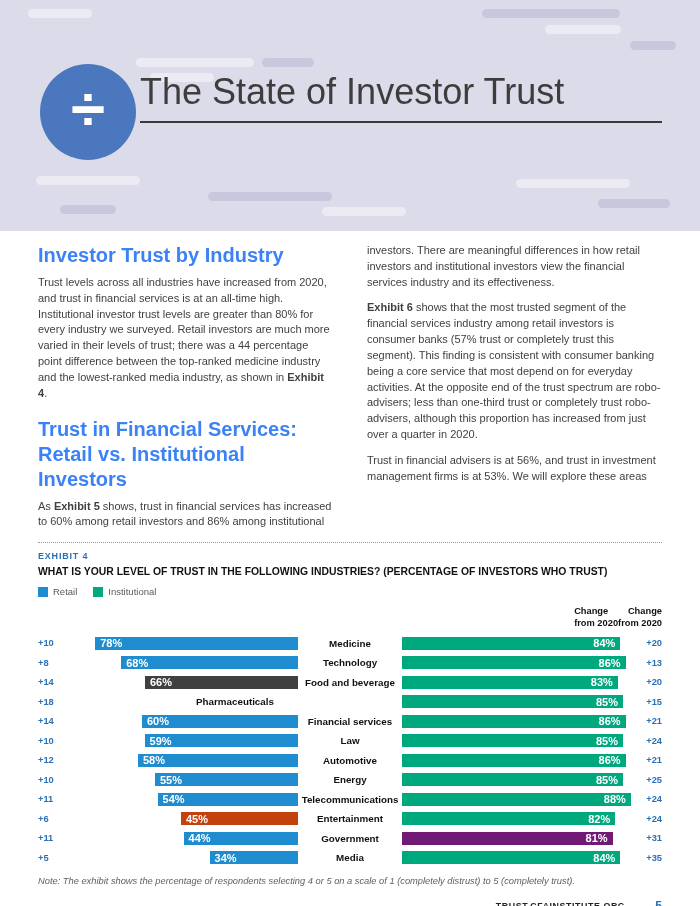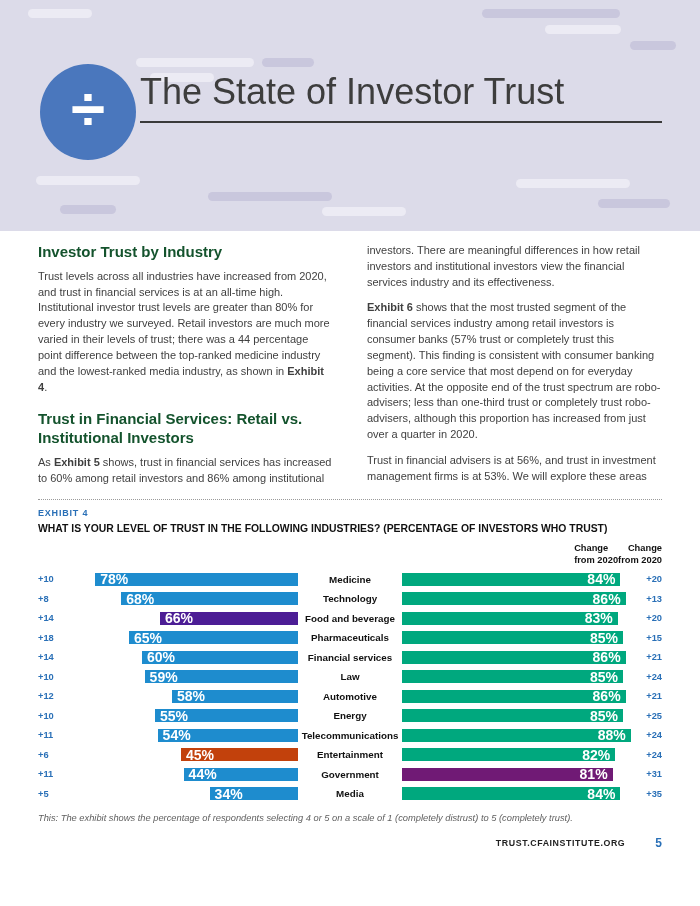--- a/index.html
+++ b/index.html
@@ -17,21 +17,21 @@
   .badge span { color:#fff; font-size:62px; font-weight:bold; line-height:1; transform:translateY(-3px); }
   .title-block { position:absolute; left:140px; top:72px; width:522px; }
   .title-1 { color:#2a70b7; font-size:29px; font-weight:bold; line-height:1.12; }
   .title-2 { color:#3d3d3d; font-size:36px; font-weight:normal; line-height:1.12; }
   .title-rule { border-bottom:2px solid #3a3a3a; margin-top:9px; }
 
   
   .content { padding:0 38px; }
   .columns { display:flex; gap:34px; margin-top:12px; }
   .col { flex:1; }
-  .blue-heading { color:#14532d; font-size:15px; font-weight:bold; line-height:1.25; margin-bottom:7px; }
+  .blue-heading { color:#3b82f6; font-size:20px; font-weight:bold; line-height:1.25; margin-bottom:7px; }
   .blue-heading.second { margin-top:15px; }
   .body-text { color:#3f3f3f; font-size:11px; line-height:1.44; }
   .body-text + .body-text { margin-top:10px; }
   .body-text strong { color:#3f3f3f; }
 
   
   .dotted-rule { border-top:1.5px dotted #9a9a9a; margin-top:12px; }
   .exhibit-label { margin-top:8px; color:#2a70b7; font-size:9px; font-weight:bold; letter-spacing:0.8px; }
   .exhibit-title { margin-top:5px; color:#111; font-size:10.4px; font-weight:bold; }
   .legend { display:flex; align-items:center; gap:16px; margin-top:9px; }
@@ -47,21 +47,21 @@
   .chart-row { display:flex; align-items:center; height:19.5px; }
   .chg { width:30px; color:#2a70b7; font-size:9.3px; font-weight:bold; }
   .chg-l { text-align:left; }
   .chg-r { text-align:right; }
   .track { width:230px; height:13px; display:flex; }
   .track-l { justify-content:flex-end; }
   .track-r { justify-content:flex-start; }
   .bar { height:13px; display:flex; align-items:center; }
   .bar-retail { justify-content:flex-start; padding-left:5px; }
   .bar-inst { justify-content:flex-end; padding-right:5px; }
-  .bar-val { color:#fff; font-size:14px; font-weight:bold; white-space:nowrap; }
+  .bar-val { color:#fff; font-size:11px; font-weight:bold; white-space:nowrap; }
   .cat { flex:1; text-align:center; color:#111; font-size:9.8px; font-weight:bold; white-space:nowrap; padding:0 3px; }
 
   .note { margin-top:9px; color:#5f5f5f; font-size:9.3px; font-style:italic; }
 
   
   .footer { margin-top:13px; display:flex; justify-content:flex-end; align-items:center; gap:30px; }
   .footer-site { color:#222; font-size:8.8px; font-weight:bold; letter-spacing:0.6px; }
   .footer-page { color:#2a70b7; font-size:12px; font-weight:bold; }
 </style>
 </head>
@@ -106,20 +106,30 @@
         <p class="body-text">investors. There are meaningful differences in how retail investors and institutional investors view the financial services industry and its effectiveness.</p>
         <p class="body-text"><strong>Exhibit 6</strong><span> shows that the most trusted segment of the financial services industry among retail investors is consumer banks (57% trust or completely trust this segment). This finding is consistent with consumer banking being a core service that most depend on for everyday activities. At the opposite end of the trust spectrum are robo-advisers; less than one-third trust or completely trust robo-advisers, although this proportion has increased from just over a quarter in 2020.</span></p>
         <p class="body-text">Trust in financial advisers is at 56%, and trust in investment management firms is at 53%. We will explore these areas</p>
       </div>
     </div>
 
     <div class="dotted-rule"></div>
     <div class="exhibit-label">EXHIBIT 4</div>
     <div class="exhibit-title">WHAT IS YOUR LEVEL OF TRUST IN THE FOLLOWING INDUSTRIES? (PERCENTAGE OF INVESTORS WHO TRUST)</div>
 
+    <div class="legend">
+      <div class="legend-item">
+        <span class="swatch" style="background: rgb(30, 140, 206);"></span>
+        <span class="legend-label">Retail</span>
+      </div>
+      <div class="legend-item">
+        <span class="swatch" style="background: rgb(0, 168, 126);"></span>
+        <span class="legend-label">Institutional</span>
+      </div>
+    </div>
 
     <div class="change-header-row">
       <div class="change-header">
         <div>Change</div>
         <div>from 2020</div>
       </div>
       <div class="change-header right">
         <div>Change</div>
         <div>from 2020</div>
       </div>
@@ -152,39 +162,34 @@
           <div class="track track-r">
             <div class="bar bar-inst" style="width:223.6px;background:#00a87e">
               <span class="bar-val">86%</span>
             </div>
           </div>
           <span class="chg chg-r">+13</span>
         </div>
         <div class="chart-row">
           <span class="chg chg-l">+14</span>
           <div class="track track-l">
-            <div class="bar bar-retail" style="width:138px;background:#4c1d95">
+            <div class="bar bar-retail" style="width:153px;background:#404040">
               <span class="bar-val">66%</span>
             </div>
           </div>
           <div class="cat">Food and beverage</div>
           <div class="track track-r">
             <div class="bar bar-inst" style="width:215.8px;background:#00a87e">
               <span class="bar-val">83%</span>
             </div>
           </div>
           <span class="chg chg-r">+20</span>
         </div>
         <div class="chart-row">
           <span class="chg chg-l">+18</span>
-          <div class="track track-l">
-            <div class="bar bar-retail" style="width:169px;background:#1e8cce">
-              <span class="bar-val">65%</span>
-            </div>
-          </div>
           <div class="cat">Pharmaceuticals</div>
           <div class="track track-r">
             <div class="bar bar-inst" style="width:221px;background:#00a87e">
               <span class="bar-val">85%</span>
             </div>
           </div>
           <span class="chg chg-r">+15</span>
         </div>
         <div class="chart-row">
           <span class="chg chg-l">+14</span>
@@ -212,21 +217,21 @@
           <div class="track track-r">
             <div class="bar bar-inst" style="width:221px;background:#00a87e">
               <span class="bar-val">85%</span>
             </div>
           </div>
           <span class="chg chg-r">+24</span>
         </div>
         <div class="chart-row">
           <span class="chg chg-l">+12</span>
           <div class="track track-l">
-            <div class="bar bar-retail" style="width:126px;background:#1e8cce">
+            <div class="bar bar-retail" style="width:160px;background:#1e8cce">
               <span class="bar-val">58%</span>
             </div>
           </div>
           <div class="cat">Automotive</div>
           <div class="track track-r">
             <div class="bar bar-inst" style="width:223.6px;background:#00a87e">
               <span class="bar-val">86%</span>
             </div>
           </div>
           <span class="chg chg-r">+21</span>
@@ -301,21 +306,21 @@
           <div class="cat">Media</div>
           <div class="track track-r">
             <div class="bar bar-inst" style="width:218.4px;background:#00a87e">
               <span class="bar-val">84%</span>
             </div>
           </div>
           <span class="chg chg-r">+35</span>
         </div>
       </div>
 
-    <p class="note"><span>This:</span><span> The exhibit shows the percentage of respondents selecting 4 or 5 on a scale of 1 (completely distrust) to 5 (completely trust).</span></p>
+    <p class="note"><span>Note:</span><span> The exhibit shows the percentage of respondents selecting 4 or 5 on a scale of 1 (completely distrust) to 5 (completely trust).</span></p>
 
     <div class="footer">
       <span class="footer-site">TRUST.CFAINSTITUTE.ORG</span>
       <span class="footer-page">5</span>
     </div>
 
   </div>
 </div>
 
 </body></html>

